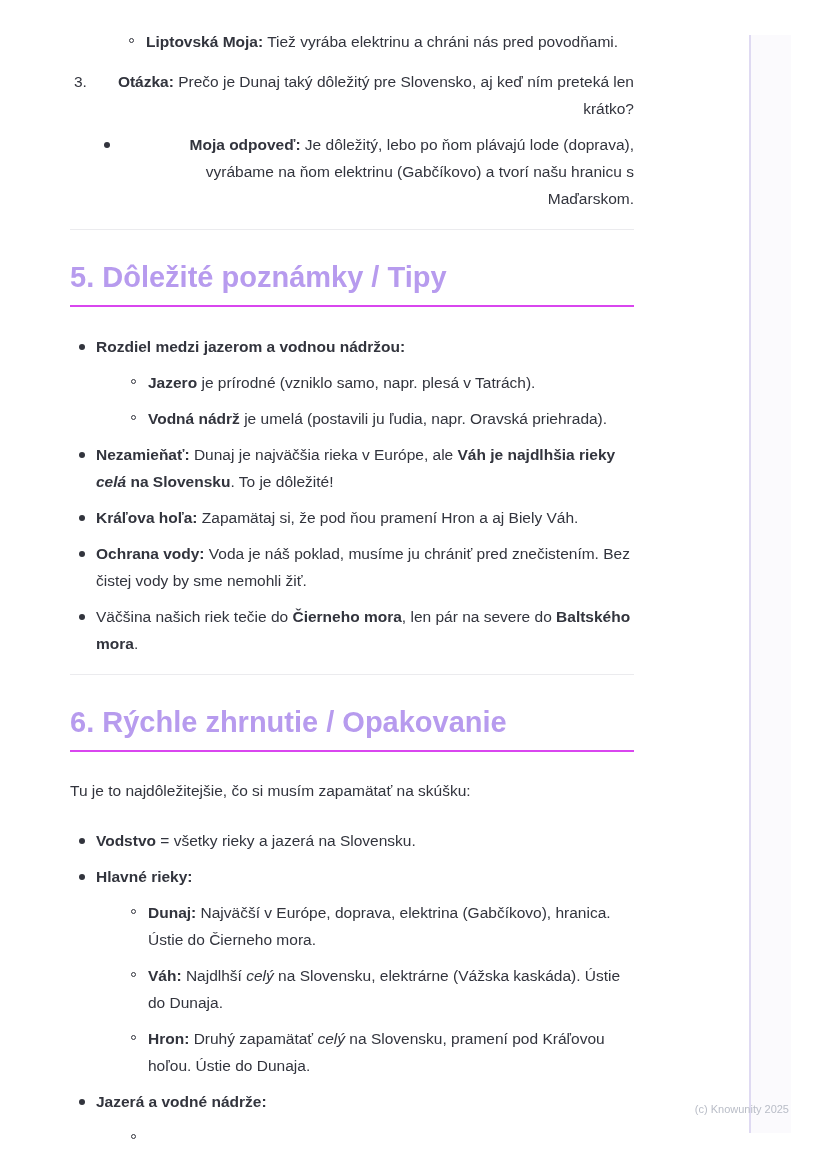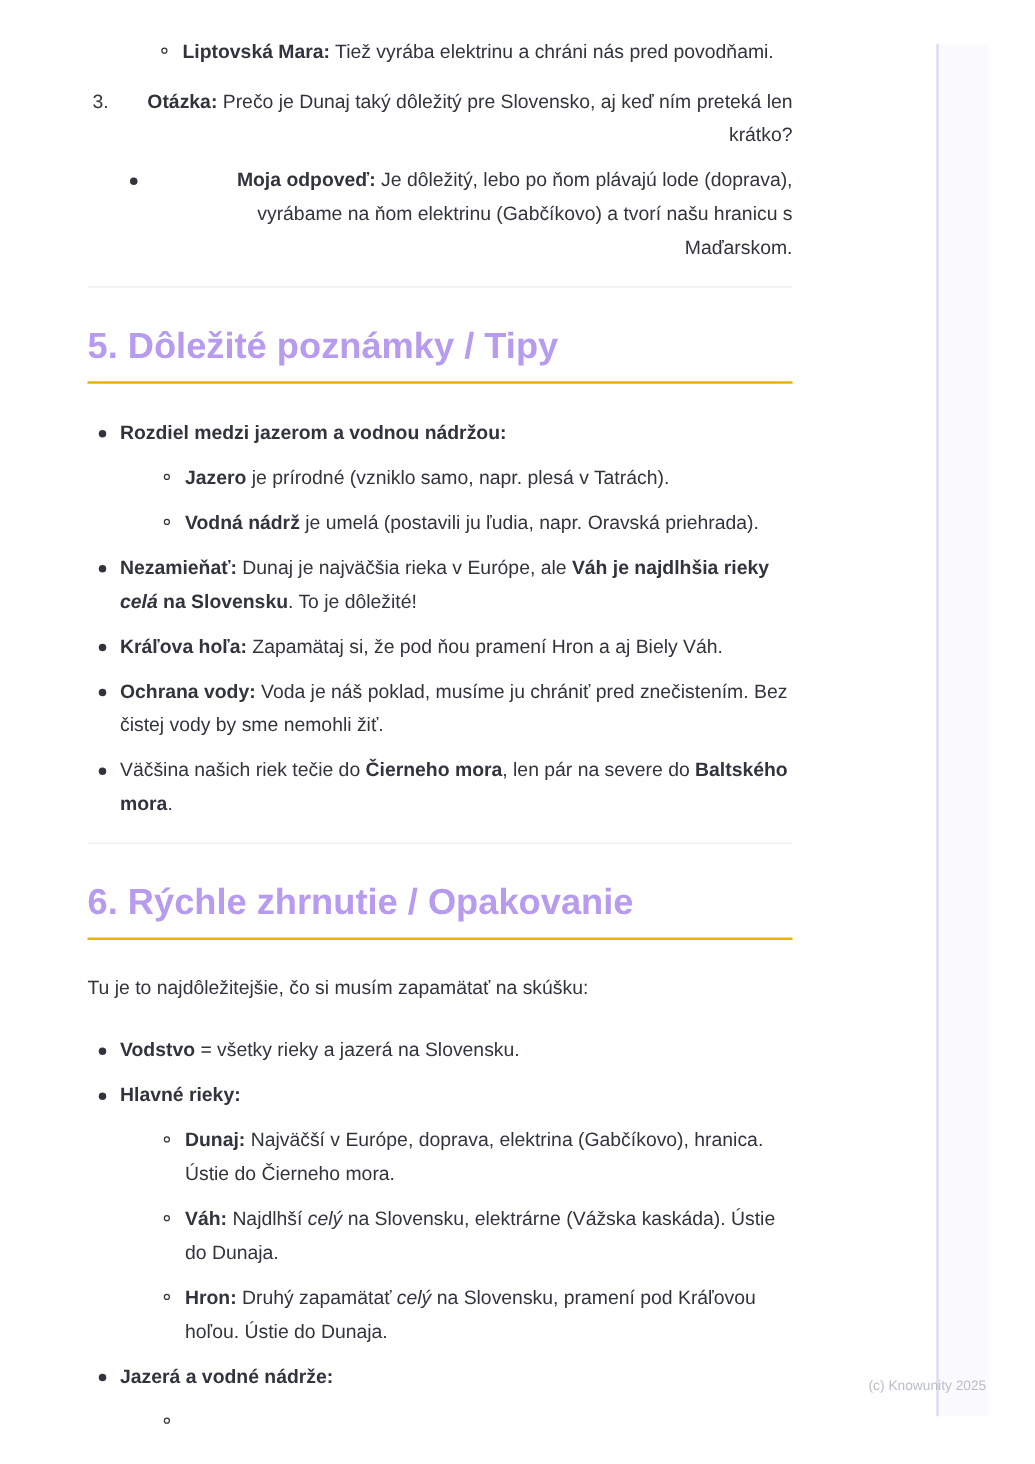--- a/index.html
+++ b/index.html
@@ -42,21 +42,21 @@
     border:none; border-top:1.5px solid #ebebee;
     margin-top:17px;
   }
   h2.section-title {
     margin-top:29px;
     font-size:29px;
     line-height:36px;
     font-weight:700;
     color:#b79bee;
     padding-bottom:10px;
-    border-bottom:2px solid #eab308;
+    border-bottom:2px solid #d946ef;
   }
   .after-title { margin-top:26px; }
   .intro { margin-top:25px; }
   .intro-list { margin-top:23px; }
 
   .edge-strip {
     position:absolute; left:750px; top:35px;
     width:41px; height:1098px;
     background:#fbfafd;
   }
@@ -74,21 +74,21 @@
   }
 </style>
 </head>
 <body>
 
 <div class="content">
 
   <ul class="top-sublist">
     <li class="li">
       <span class="marker circle"></span>
-      <span><span class="b">Liptovská Mara:</span><span> Tiež vyrába elektrinu a chráni nás pred povodňami.</span></span>
+      <span><span class="b">Liptovská Moja:</span><span> Tiež vyrába elektrinu a chráni nás pred povodňami.</span></span>
     </li>
   </ul>
 
   <div class="numbered">
     <span class="num">3.</span>
     <div class="num-body">
       <div><span class="b">Otázka:</span><span> Prečo je Dunaj taký dôležitý pre Slovensko, aj keď ním preteká len krátko?</span></div>
       <ul class="answer-list">
         <li class="li">
           <span class="marker disc"></span>

